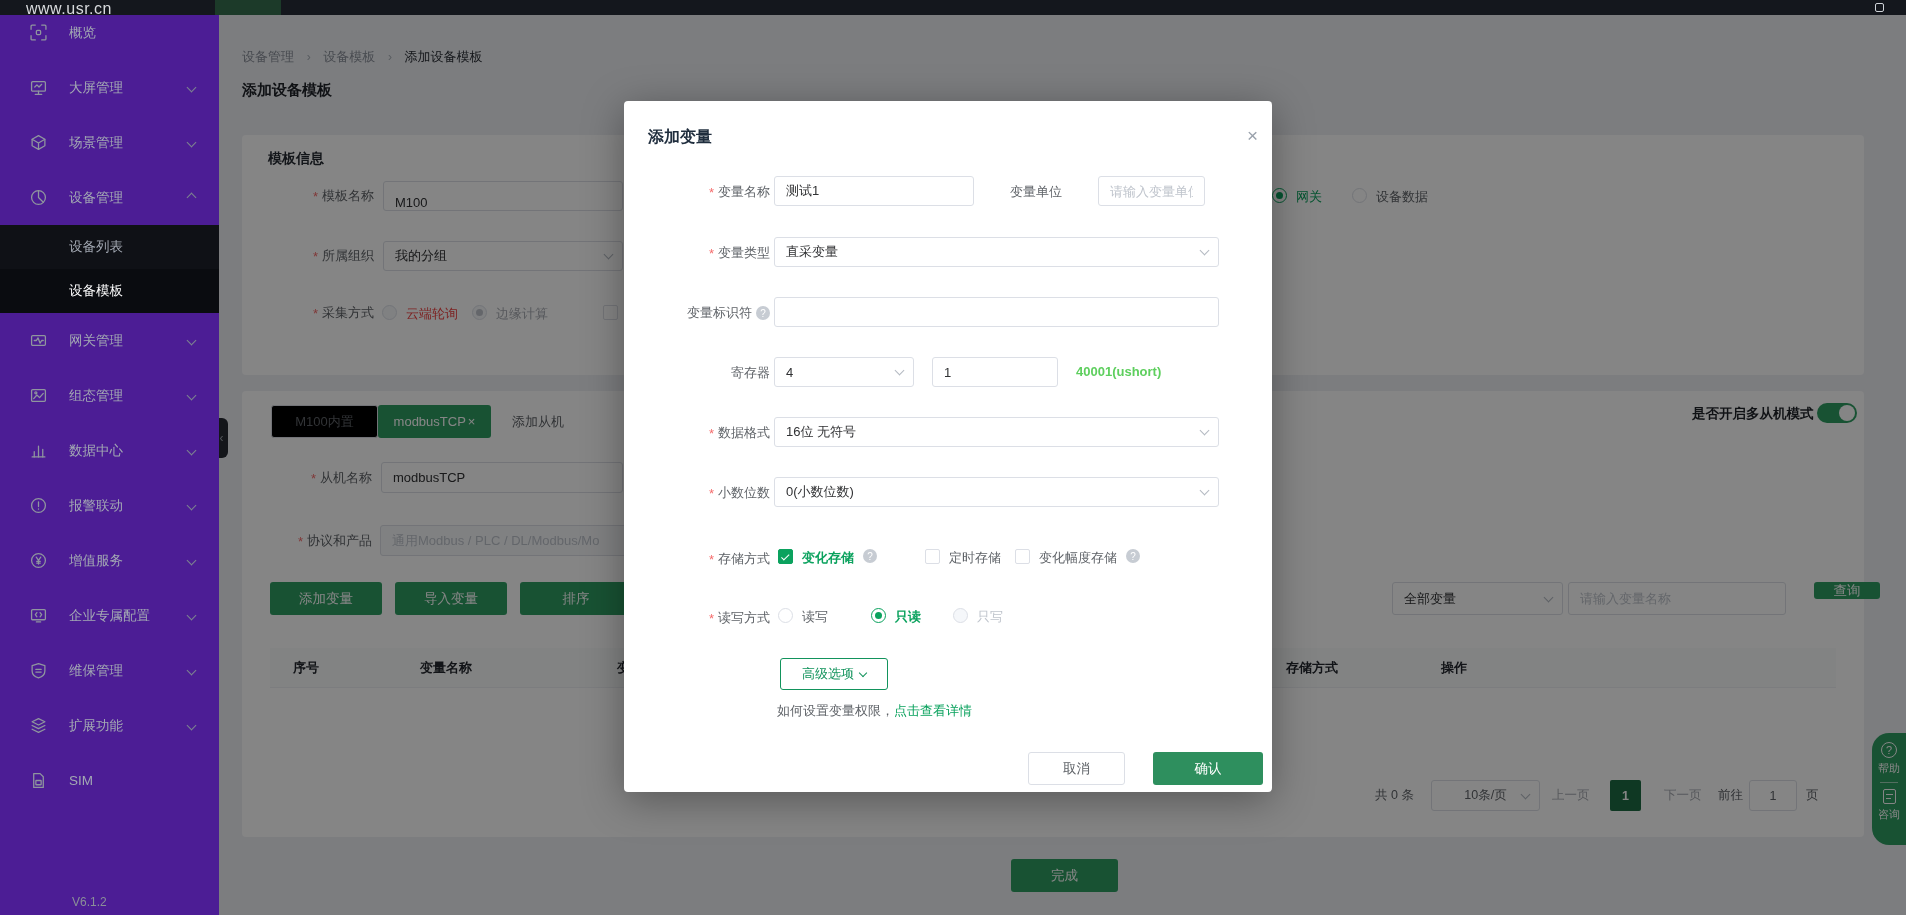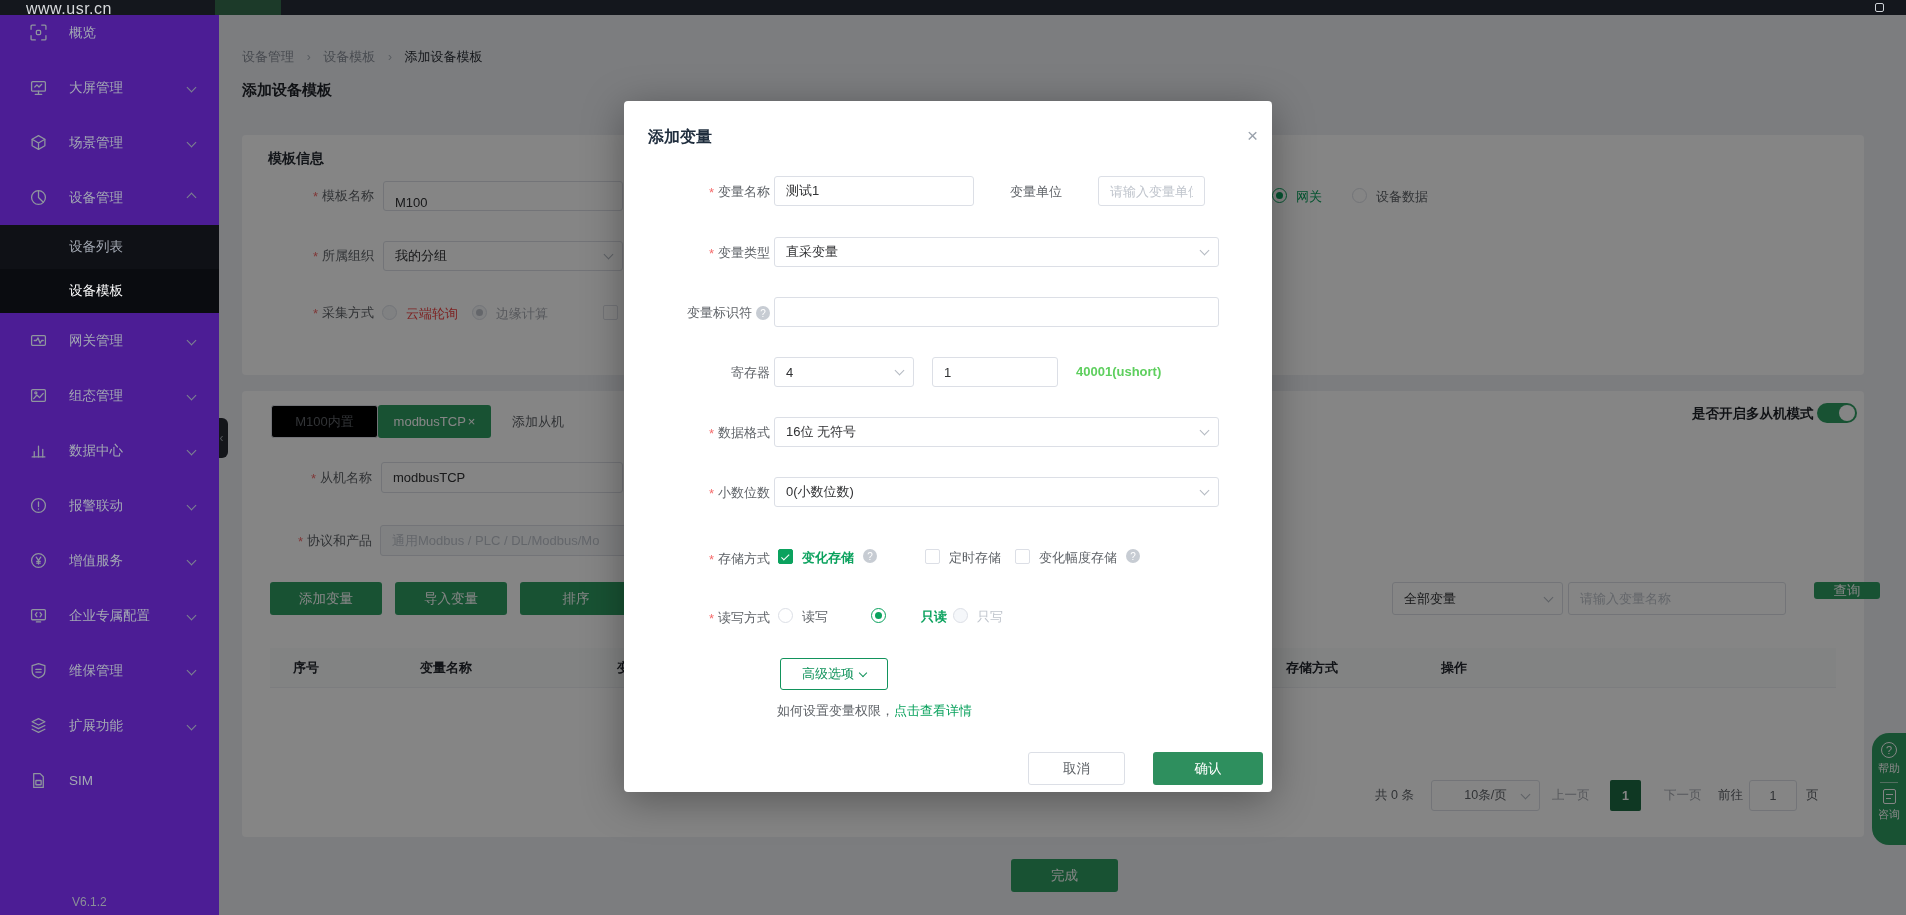--- a/index.html
+++ b/index.html
@@ -506,21 +506,21 @@
   <div class="opt" style="left:154px;top:507px;">
     <span class="rad">
         <span class="dot"></span>
       </span>
     <span>读写</span>
   </div>
   <div class="opt" style="left:247px;top:507px;">
     <span class="rad on">
         <span class="dot"></span>
       </span>
-    <span class="green-text" style="font-weight:600;margin-left:26px;">只读</span>
+    <span class="green-text" style="font-weight:600;">只读</span>
   </div>
   <div class="opt" style="left:329px;top:507px;color:#bfc4cc;">
     <span class="rad dis"></span>
     <span>只写</span>
   </div>
 
   <div class="adv-btn">
     <span>高级选项</span>
     <span class="chev"></span>
   </div>

